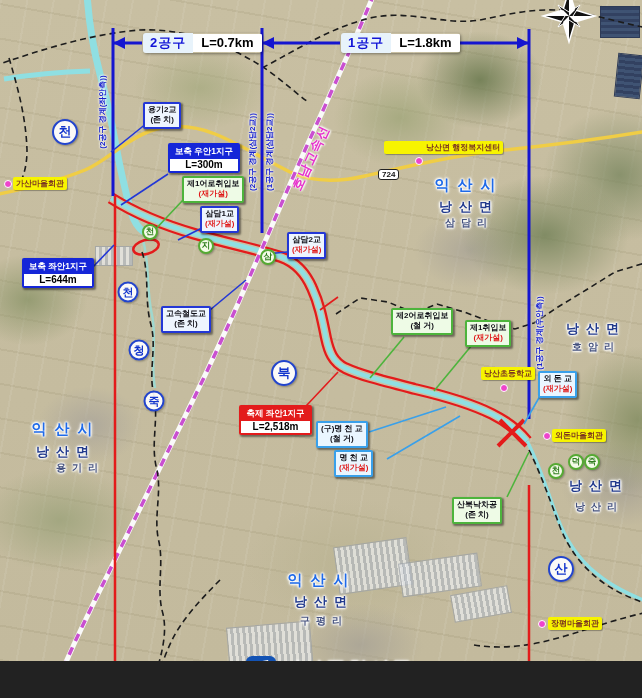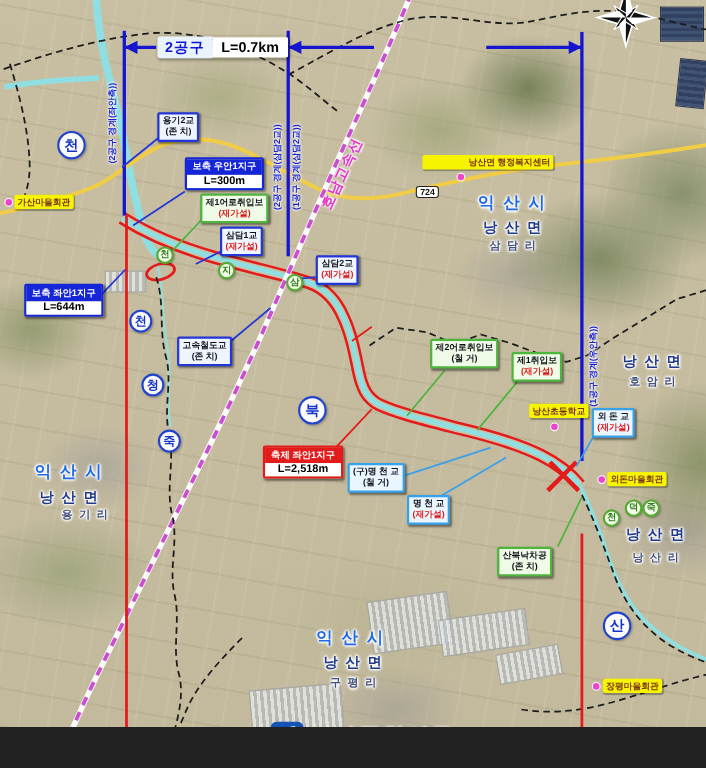--- a/index.html
+++ b/index.html
@@ -183,20 +183,24 @@
       <polygon points="595,16 575,22 569,16" fill="#fff"></polygon>
       <polygon points="569,42 563,22 569,16" fill="#fff"></polygon>
       <polygon points="543,16 563,10 569,16" fill="#fff"></polygon>
     </g>
   </svg>
 
   <div class="dimbox" style="left:143px;top:33px;">
     <span class="dname">2공구</span>
       <span class="dlen">L=0.7km</span>
   </div>
+  <div class="dimbox" style="left:341px;top:33px;">
+    <span class="dname">1공구</span>
+      <span class="dlen">L=1.8km</span>
+  </div>
 
   <div class="vtext" style="left:102px;top:112px;">(2공구 경계(좌안측))</div>
   <div class="vtext" style="left:252px;top:152px;">(2공구 경계(삼담2교))</div>
   <div class="vtext" style="left:269px;top:152px;">(1공구 경계(삼담2교))</div>
   <div class="vtext" style="left:539px;top:333px;">(1공구 경계(우안측))</div>
 
   <div class="rwlabel" style="left:311px;top:158px;">호남고속선</div>
   <div class="badge" style="left:378px;top:169px;">724</div>
 
   <div class="zbox z-blue" style="left:168px;top:143px;width:68px;">
@@ -241,21 +245,21 @@
     <div class="l2 red">(재가설)</div>
   </div>
   <div class="sbox s-cyan" style="left:538px;top:371px;">
     <div class="l1">외 돈 교</div>
     <div class="l2 red">(재가설)</div>
   </div>
   <div class="sbox s-cyan" style="left:316px;top:421px;">
     <div class="l1">(구)명 천 교</div>
     <div class="l2 black">(철 거)</div>
   </div>
-  <div class="sbox s-cyan" style="left:334px;top:450px;margin-left:36px;">
+  <div class="sbox s-cyan" style="left:334px;top:450px;">
     <div class="l1">명 천 교</div>
     <div class="l2 red">(재가설)</div>
   </div>
   <div class="sbox s-green" style="left:452px;top:497px;">
     <div class="l1">산북낙차공</div>
     <div class="l2 black">(존 치)</div>
   </div>
 
   <div class="dot" style="left:4px;top:180px;"></div>
   <div class="poi" style="left:13px;top:177px;">가산마을회관</div>

